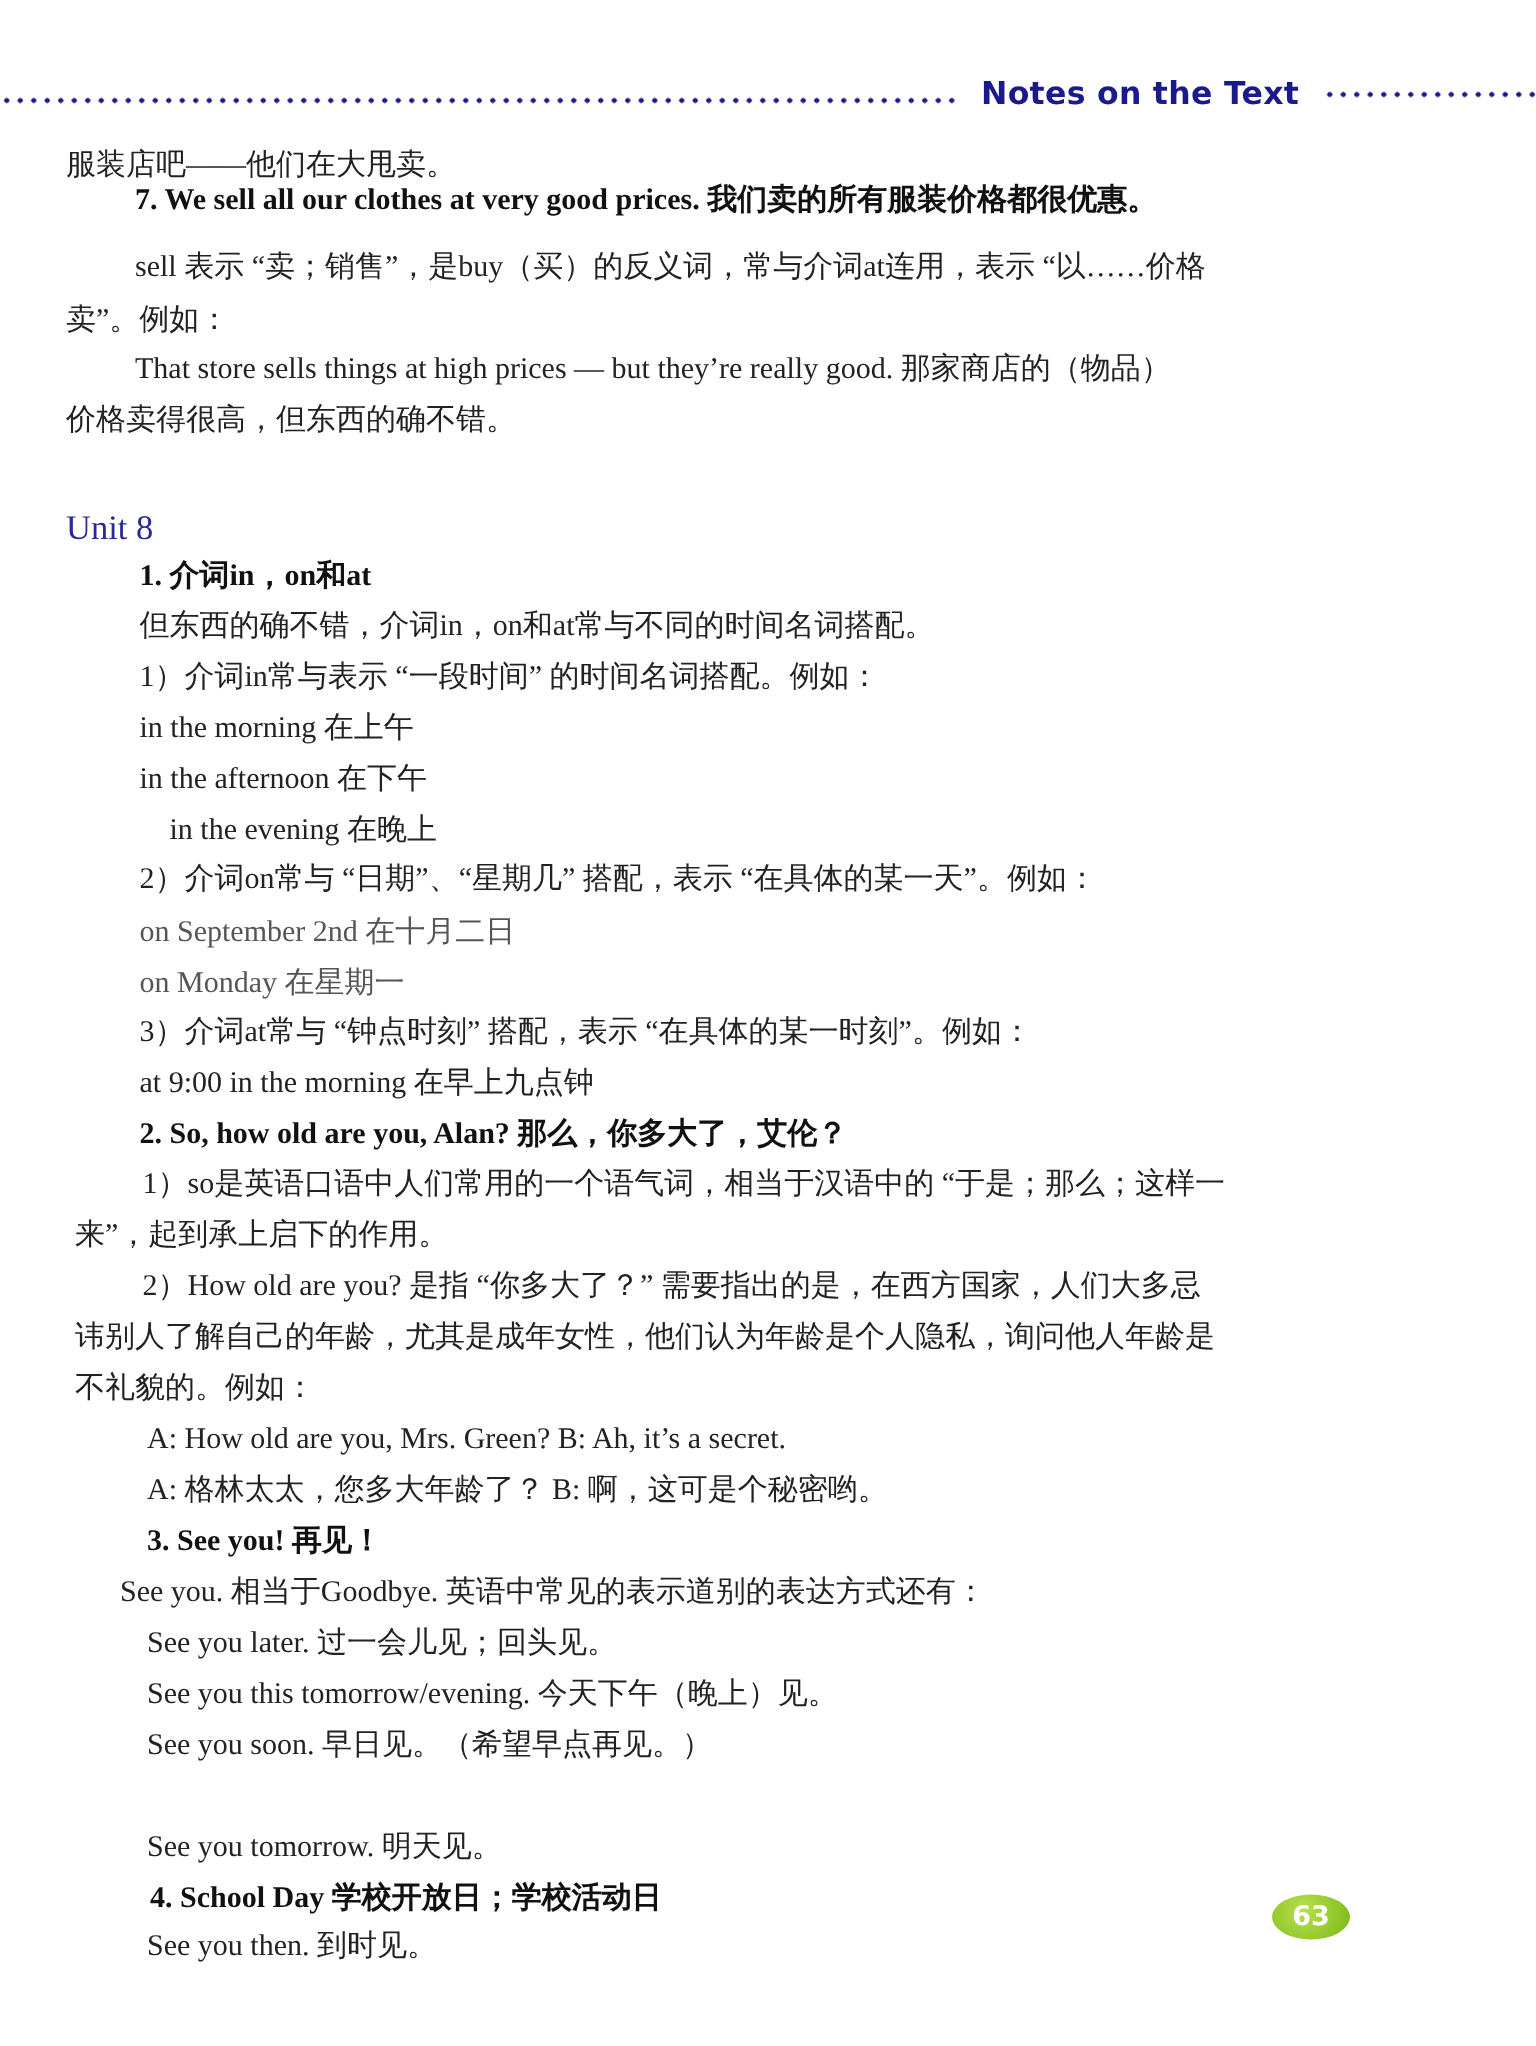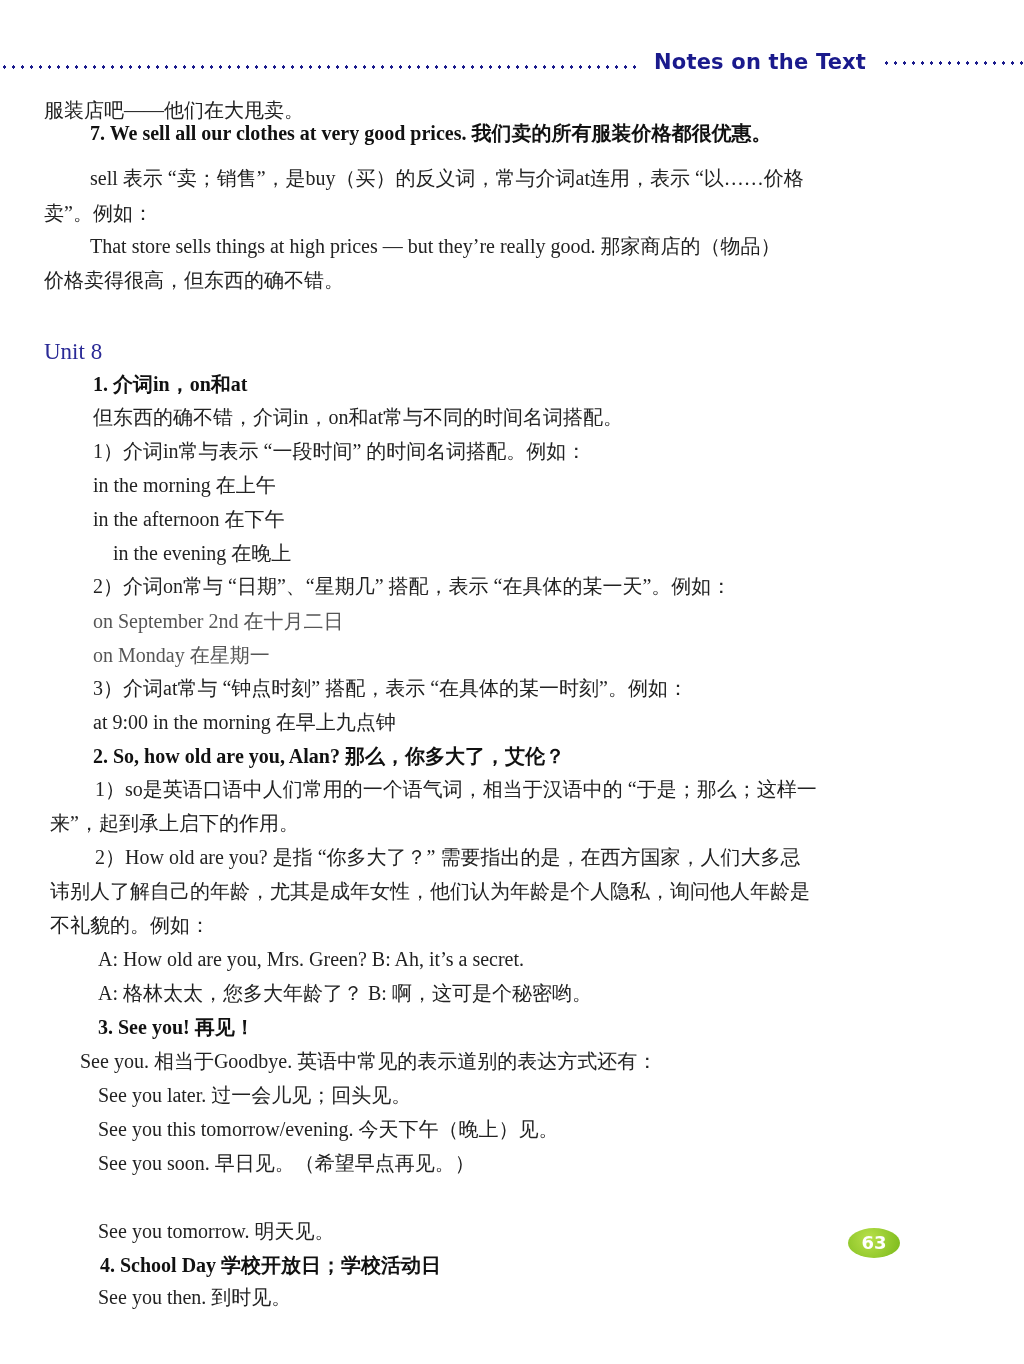--- a/index.html
+++ b/index.html
@@ -11,21 +11,21 @@
     background-size:9px 4px; background-repeat:repeat-x; }
   .dots-right { position:absolute; left:882px; top:11px; width:142px; height:4px;
     background-image:radial-gradient(circle, #1a1a8c 1.6px, transparent 1.8px);
     background-size:9px 4px; background-repeat:repeat-x; }
   .header-title { position:absolute; left:654px; top:0px; font-family:"DejaVu Sans","Liberation Sans",sans-serif;
     font-weight:bold; font-size:21px; color:#1a1a8c; letter-spacing:0.2px; }
   .line { position:absolute; font-size:20px; line-height:24px; white-space:nowrap; }
   .bold { font-weight:bold; color:#111; }
   .unit { color:#2a2a96; font-size:23px; }
   .grey { color:#555; }
-  .page-badge { position:absolute; left:848px; top:1228px; width:52px; height:30px;
+  .page-badge { position:absolute; left:848px; top:1263px; width:52px; height:30px;
     border-radius:50%; background:radial-gradient(circle at 40% 35%, #b8e04a, #78b818);
     color:#fff; font-family:"DejaVu Sans","Liberation Sans",sans-serif; font-weight:bold; font-size:18px;
     text-align:center; line-height:30px; }
 </style>
 </head>
 <body>
 
 <div class="header">
   <div class="dots-left"></div>
   <div class="header-title">Notes on the Text</div>

